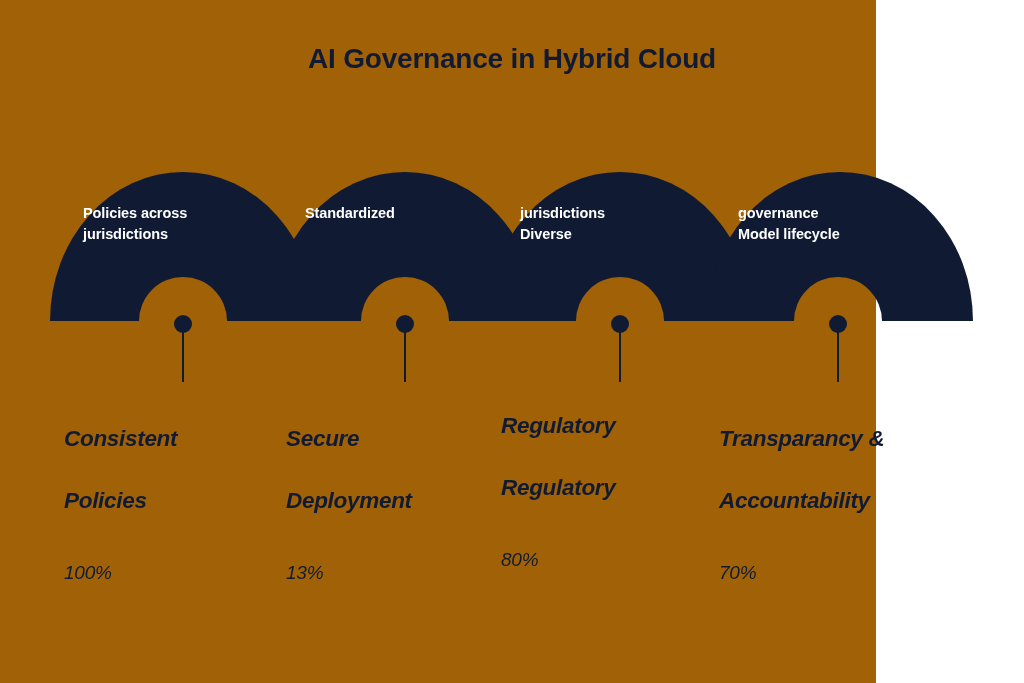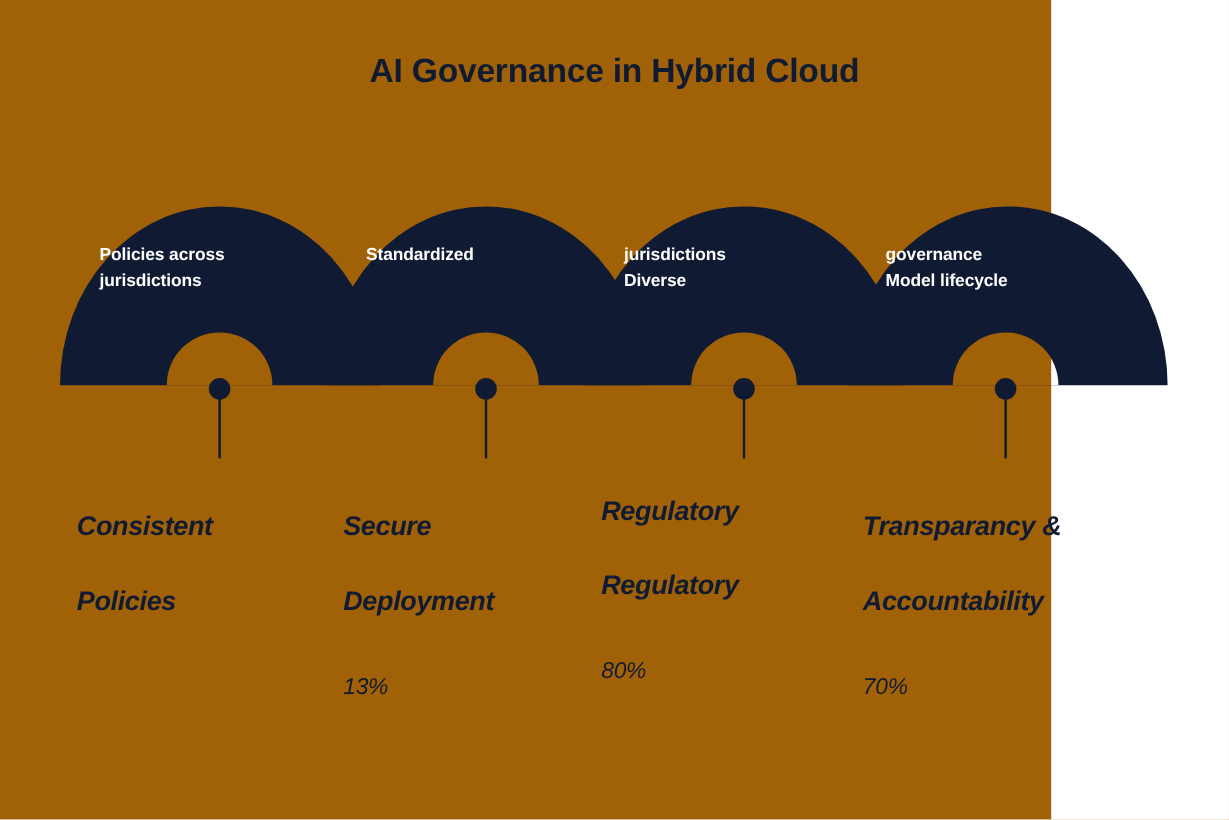--- a/index.html
+++ b/index.html
@@ -203,20 +203,21 @@
 
   </div>
 
   <div id="label-layer">
 
     <div class="stage-label" style="left:64px; top:392px;">
       <div class="stage-name">
         <div>Consistent</div>
         <div>Policies</div>
       </div>
+      <div class="stage-value">100%</div>
     </div>
 
     <div class="stage-label" style="left:286px; top:392px;">
       <div class="stage-name">
         <div>Secure</div>
         <div>Deployment</div>
       </div>
       <div class="stage-value">13%</div>
     </div>
 

